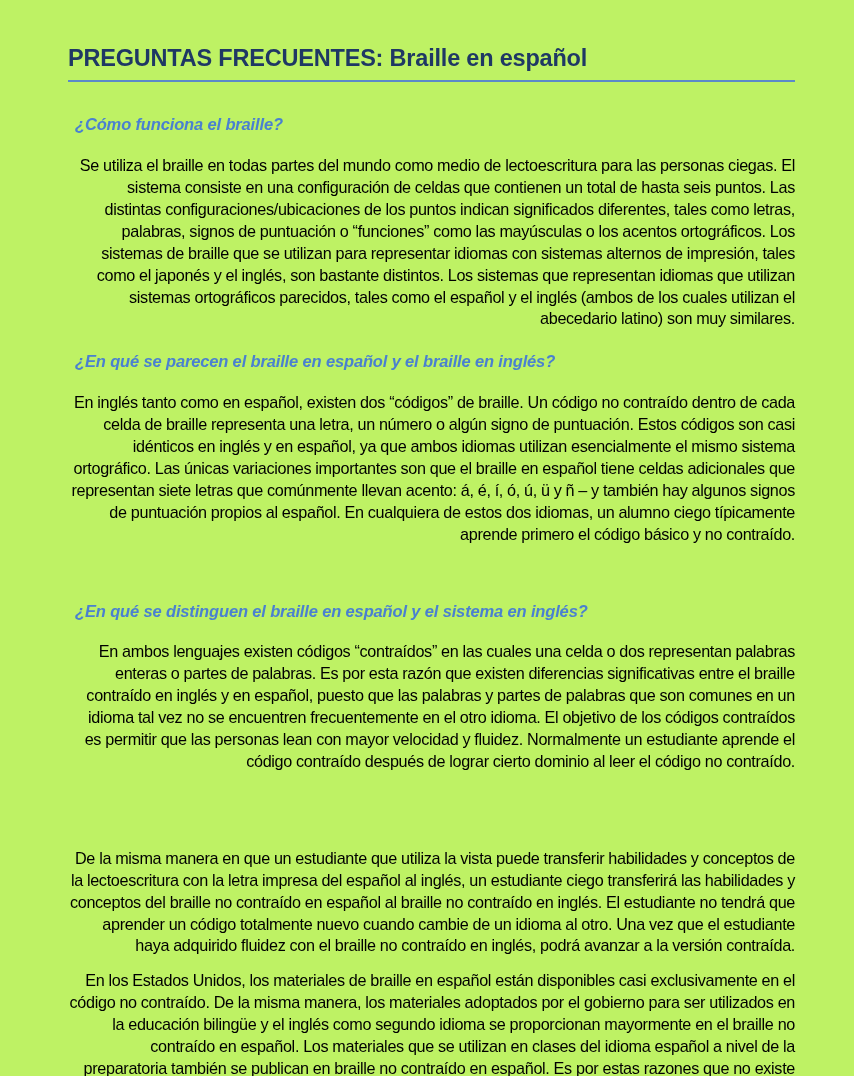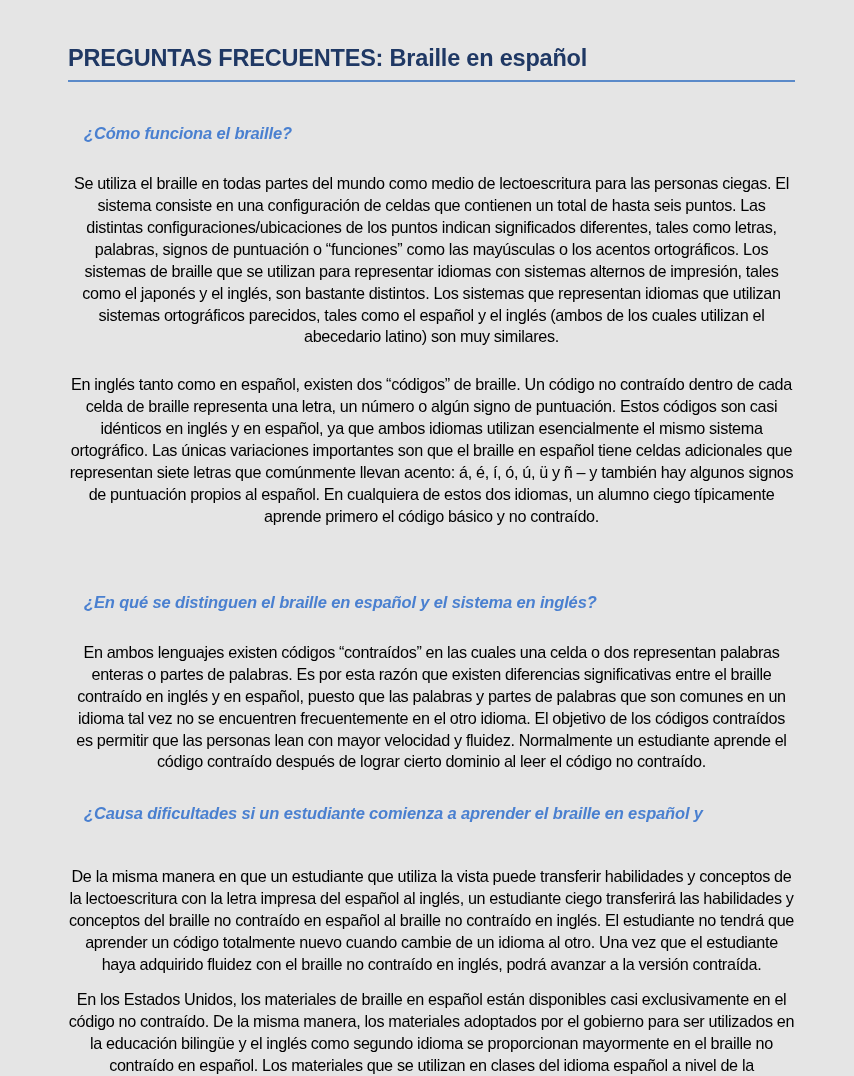--- a/index.html
+++ b/index.html
@@ -11,21 +11,21 @@
     width: 854px;
     height: 1076px;
     overflow: hidden;
     font-family: "Liberation Sans", sans-serif;
     color: #000000;
   }
   .page {
     position: relative;
     width: 854px;
     height: 1076px;
-    background: #e5e5e5;
+    background: #bef264;
     box-sizing: border-box;
     padding: 44px 59px 0 68px;
   }
   .doc-title {
     font-family: "Liberation Sans", sans-serif;
     font-size: 23.5px;
     font-weight: bold;
     color: #1F3864;
     letter-spacing: -0.2px;
     line-height: 1.2;
@@ -43,33 +43,33 @@
   .section {
     width: 727px;
   }
   .q-heading {
     font-family: "Liberation Sans", sans-serif;
     font-size: 16.5px;
     font-weight: bold;
     font-style: italic;
     color: #4A80D0;
     line-height: 1.31;
-    margin: 16px;
+    margin: 7px;
     padding: 0;
     letter-spacing: -0.15px;
   }
   .body-para {
     font-family: "Liberation Sans", sans-serif;
     font-size: 16.2px;
     font-weight: normal;
     color: #000000;
     line-height: 1.355;
     margin: 0;
     padding: 0;
-    text-align: center;
+    text-align: right;
     letter-spacing: -0.32px;
     word-spacing: -0.1px;
   }
   
   .sp-head-top     { height: 25px; }
   .sp-head-bottom  { height: 12px; }
   .sp-para-gap     { height: 13px; }
   .sp-section-gap  { height: 48px; }
   .sp-heading-gap  { height: 14px; }
 </style>
@@ -84,35 +84,36 @@
 
   <div class="sp-head-top"></div>
   <div class="section">
     <h2 class="q-heading">¿Cómo funciona el braille?</h2>
     <div class="sp-head-bottom"></div>
     <p class="body-para">Se utiliza el braille en todas partes del mundo como medio de lectoescritura para las personas ciegas. El sistema consiste en una configuración de celdas que contienen un total de hasta seis puntos. Las distintas configuraciones/ubicaciones de los puntos indican significados diferentes, tales como letras, palabras, signos de puntuación o “funciones” como las mayúsculas o los acentos ortográficos. Los sistemas de braille que se utilizan para representar idiomas con sistemas alternos de impresión, tales como el japonés y el inglés, son bastante distintos. Los sistemas que representan idiomas que utilizan sistemas ortográficos parecidos, tales como el español y el inglés (ambos de los cuales utilizan el abecedario latino) son muy similares.</p>
   </div>
 
   <div class="sp-heading-gap"></div>
   <div class="section">
+    <h2 class="q-heading">¿En qué se parecen el braille en español y el braille en inglés?</h2>
     <div class="sp-head-bottom"></div>
     <p class="body-para">En inglés tanto como en español, existen dos “códigos” de braille. Un código no contraído dentro de cada celda de braille representa una letra, un número o algún signo de puntuación. Estos códigos son casi idénticos en inglés y en español, ya que ambos idiomas utilizan esencialmente el mismo sistema ortográfico. Las únicas variaciones importantes son que el braille en español tiene celdas adicionales que representan siete letras que comúnmente llevan acento: á, é, í, ó, ú, ü y ñ – y también hay algunos signos de puntuación propios al español. En cualquiera de estos dos idiomas, un alumno ciego típicamente aprende primero el código básico y no contraído.</p>
   </div>
 
   <div class="sp-section-gap"></div>
   <div class="section">
     <h2 class="q-heading">¿En qué se distinguen el braille en español y el sistema en inglés?</h2>
     <div class="sp-head-bottom"></div>
     <p class="body-para">En ambos lenguajes existen códigos “contraídos” en las cuales una celda o dos representan palabras enteras o partes de palabras. Es por esta razón que existen diferencias significativas entre el braille contraído en inglés y en español, puesto que las palabras y partes de palabras que son comunes en un idioma tal vez no se encuentren frecuentemente en el otro idioma. El objetivo de los códigos contraídos es permitir que las personas lean con mayor velocidad y fluidez. Normalmente un estudiante aprende el código contraído después de lograr cierto dominio al leer el código no contraído.</p>
   </div>
 
   <div class="sp-heading-gap"></div>
   <div class="section">
     <h2 class="q-heading">
-      <span>¿Causa dificultades si un estudiante comienza a aprender el braille en español y</span><br>
+      <br>
     </h2>
     <div class="sp-head-bottom"></div>
     <div class="sp-para-gap"></div>
     <p class="body-para">De la misma manera en que un estudiante que utiliza la vista puede transferir habilidades y conceptos de la lectoescritura con la letra impresa del español al inglés, un estudiante ciego transferirá las habilidades y conceptos del braille no contraído en español al braille no contraído en inglés. El estudiante no tendrá que aprender un código totalmente nuevo cuando cambie de un idioma al otro. Una vez que el estudiante haya adquirido fluidez con el braille no contraído en inglés, podrá avanzar a la versión contraída.</p>
     <div class="sp-para-gap"></div>
     <p class="body-para">En los Estados Unidos, los materiales de braille en español están disponibles casi exclusivamente en el código no contraído. De la misma manera, los materiales adoptados por el gobierno para ser utilizados en la educación bilingüe y el inglés como segundo idioma se proporcionan mayormente en el braille no contraído en español. Los materiales que se utilizan en clases del idioma español a nivel de la preparatoria también se publican en braille no contraído en español. Es por estas razones que no existe la necesidad en este momento de</p>
   </div>
 
 </div>
 

